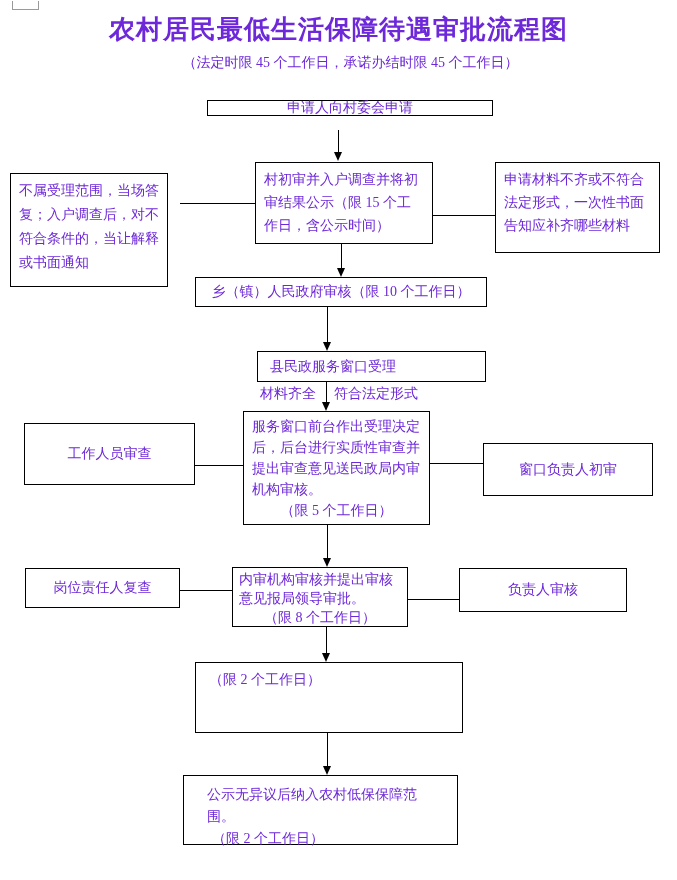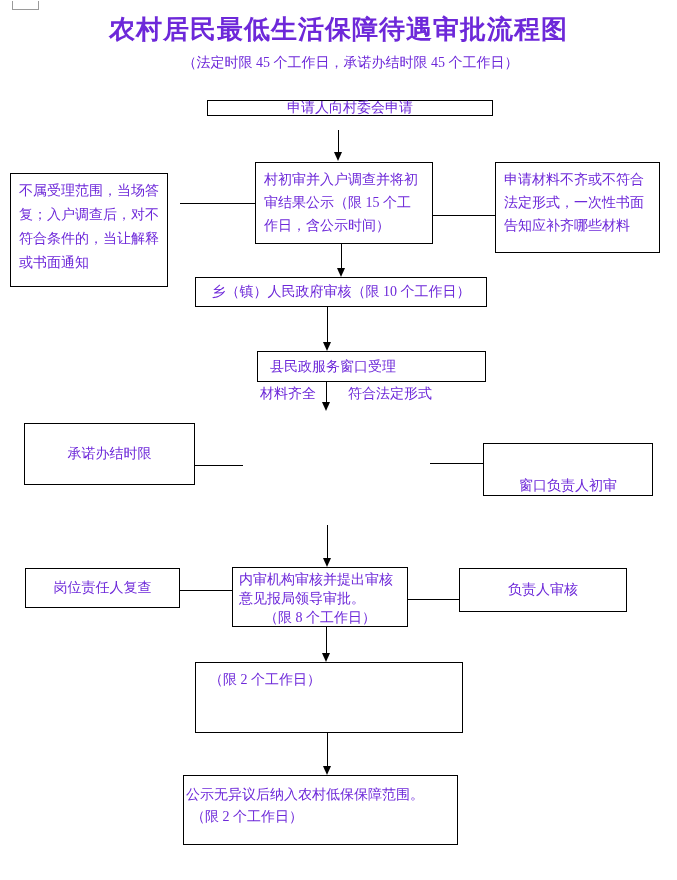--- a/index.html
+++ b/index.html
@@ -62,30 +62,34 @@
   </div>
 
   <div class="vline" style="left:327px;top:307px;height:35px;"></div>
   <div class="head" style="left:323px;top:342px;"></div>
 
   <div class="box" style="left:218px;top:351px;width:229px;height:31px;padding-left:12px;line-height:29px;margin-left:39px;">
     <span>县民政服务窗口受理</span>
   </div>
 
   <div class="blabel" style="left:260px;top:385px;">材料齐全</div>
-  <div class="blabel" style="left:348px;top:385px;">符合法定形式</div>
+  <div class="blabel" style="left:334px;top:385px;">符合法定形式</div>
   <div class="vline" style="left:326px;top:382px;height:20px;"></div>
   <div class="head" style="left:322px;top:402px;"></div>
 
   <div class="box center" style="left:24px;top:423px;width:171px;height:62px;">
-    <span>承诺办结时限</span>
+    <span>工作人员审查</span>
   </div>
 
+  <div class="box pad" style="left:243px;top:411px;width:187px;height:114px;padding:4px 8px;line-height:21px;">
+    <span>服务窗口前台作出受理决定后，后台进行实质性审查并提出审查意见送民政局内审机构审核。</span>
+    <span class="limit-center">（限 5 个工作日）</span>
+  </div>
 
-  <div class="box center" style="left:483px;top:443px;width:170px;height:53px;align-items:flex-end;">
+  <div class="box center" style="left:483px;top:443px;width:170px;height:53px;">
     <span>窗口负责人初审</span>
   </div>
 
   <div class="hline" style="left:195px;top:465px;width:48px;"></div>
   <div class="hline" style="left:430px;top:463px;width:53px;"></div>
 
   <div class="vline" style="left:327px;top:525px;height:33px;"></div>
   <div class="head" style="left:323px;top:558px;"></div>
 
   <div class="box center" style="left:25px;top:568px;width:155px;height:40px;">
@@ -107,18 +111,18 @@
   <div class="vline" style="left:326px;top:627px;height:26px;"></div>
   <div class="head" style="left:322px;top:653px;"></div>
 
   <div class="box" style="left:195px;top:662px;width:268px;height:71px;padding:6px 8px;line-height:21px;">
     <span class="limit-left">（限 2 个工作日）</span>
   </div>
 
   <div class="vline" style="left:327px;top:733px;height:33px;"></div>
   <div class="head" style="left:323px;top:766px;"></div>
 
-  <div class="box" style="left:183px;top:775px;width:275px;height:70px;padding:8px 2px;line-height:22px;">
+  <div class="box" style="left:183px;top:775px;width:275px;height:70px;padding:8px 23px;line-height:22px;">
     <span>公示无异议后纳入农村低保保障范围。</span>
     <span class="limit-left">（限 2 个工作日）</span>
   </div>
 
 </div>
 
 </body></html>

